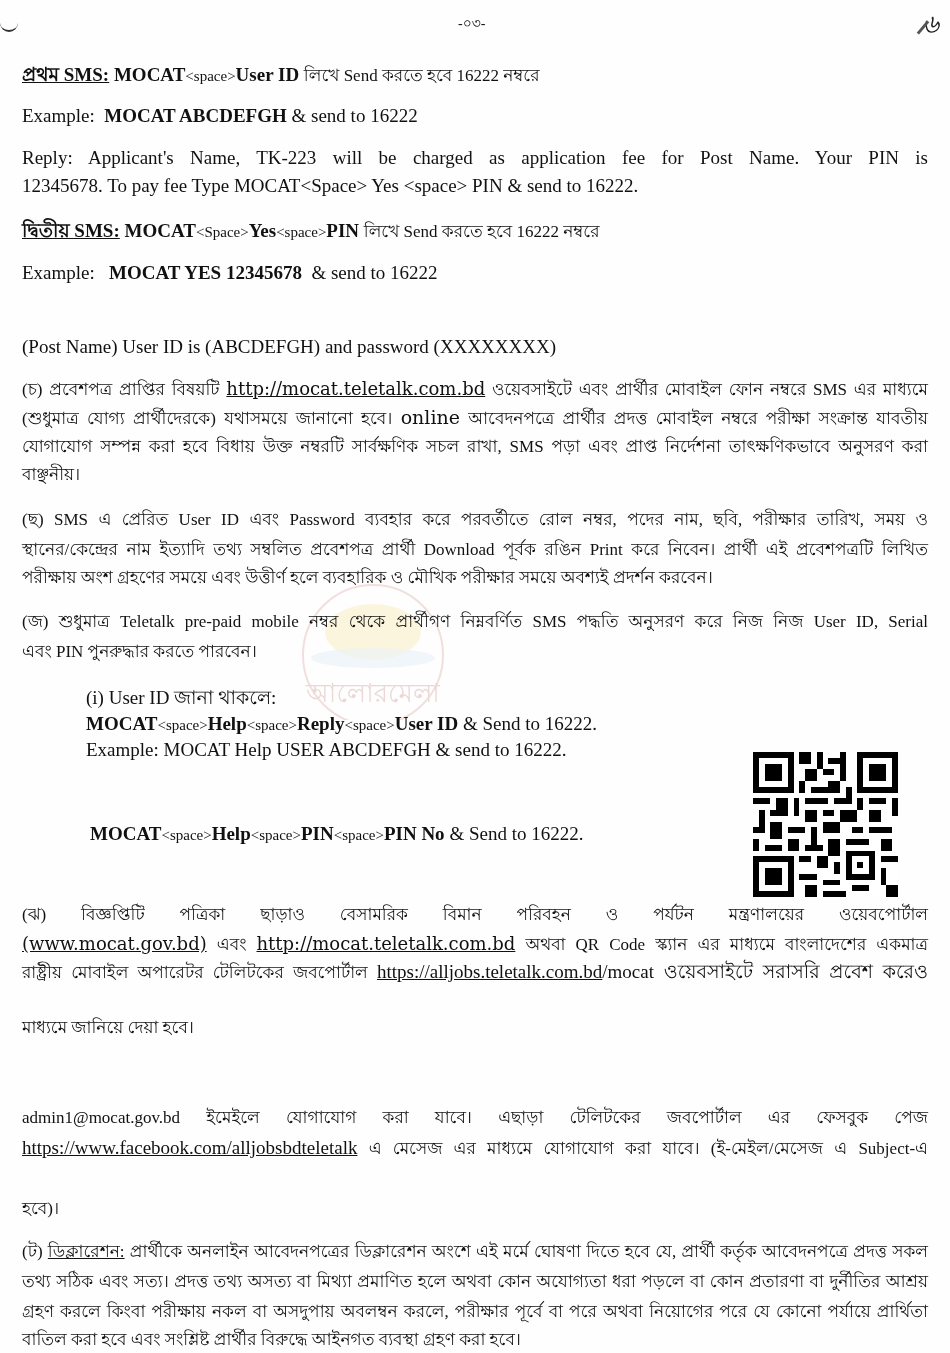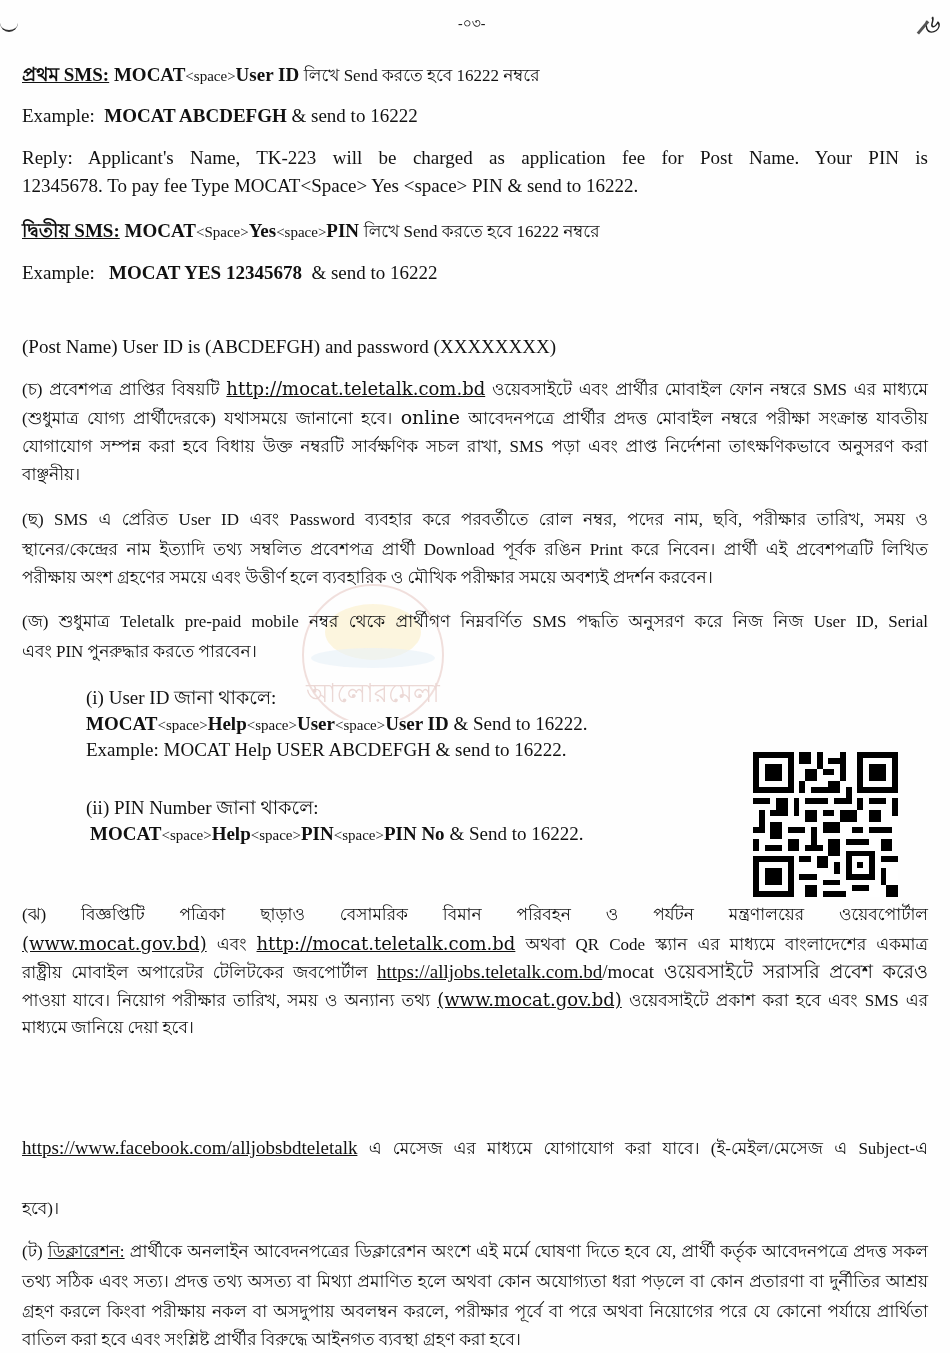--- a/index.html
+++ b/index.html
@@ -80,26 +80,25 @@
 
   <div class="ln j bn" style="top:508px;">(ছ) SMS এ প্রেরিত User ID এবং Password ব্যবহার করে পরবর্তীতে রোল নম্বর, পদের নাম, ছবি, পরীক্ষার তারিখ, সময় ও</div>
   <div class="ln j bn" style="top:538px;">স্থানের/কেন্দ্রের নাম ইত্যাদি তথ্য সম্বলিত প্রবেশপত্র প্রার্থী Download পূর্বক রঙিন Print করে নিবেন। প্রার্থী এই প্রবেশপত্রটি লিখিত</div>
   <div class="ln bn" style="top:566px;">পরীক্ষায় অংশ গ্রহণের সময়ে এবং উত্তীর্ণ হলে ব্যবহারিক ও মৌখিক পরীক্ষার সময়ে অবশ্যই প্রদর্শন করবেন।</div>
 
   <div class="ln j bn" style="top:610px;">(জ) শুধুমাত্র Teletalk pre-paid mobile নম্বর থেকে প্রার্থীগণ নিম্নবর্ণিত SMS পদ্ধতি অনুসরণ করে নিজ নিজ User ID, Serial</div>
   <div class="ln bn" style="top:640px;">এবং PIN পুনরুদ্ধার করতে পারবেন।</div>
 
   <div class="ln ind" style="top:686px;">(i) User ID জানা থাকলে:</div>
   <div class="ln ind" style="top:712px;">
-    <b>MOCAT</b><span class="small">&lt;space&gt;</span><b>Help</b><span class="small">&lt;space&gt;</span><b>User</b><span class="small">&lt;space&gt;</span><b>User ID</b>
+    <b>MOCAT</b><span class="small">&lt;space&gt;</span><b>Help</b><span class="small">&lt;space&gt;</span><b>Reply</b><span class="small">&lt;space&gt;</span><b>User ID</b>
     <span>&amp; Send to 16222.</span>
   </div>
   <div class="ln ind" style="top:738px;">Example: MOCAT Help USER ABCDEFGH &amp; send to 16222.</div>
 
-  <div class="ln ind" style="top:796px;">(ii) PIN Number জানা থাকলে:</div>
   <div class="ln" style="top:822px; left:90px;">
     <b>MOCAT</b><span class="small">&lt;space&gt;</span><b>Help</b><span class="small">&lt;space&gt;</span><b>PIN</b><span class="small">&lt;space&gt;</span><b>PIN No</b>
     <span>&amp; Send to 16222.</span>
   </div>
 
   <svg class="qr" viewBox="0 0 25 25" shape-rendering="crispEdges">
     <rect x="0" y="0" width="25" height="25" fill="#fff"></rect>
     <g fill="#000">
       <rect x="0" y="0" width="7" height="7"></rect>
         <rect x="1" y="1" width="5" height="5" fill="#fff"></rect>
@@ -169,27 +168,23 @@
     <span class="u mono" style="font-size:18px;">(www.mocat.gov.bd)</span>
     <span>এবং</span>
     <span class="u mono" style="font-size:18px;">http://mocat.teletalk.com.bd</span>
     <span>অথবা QR Code স্ক্যান এর মাধ্যমে বাংলাদেশের একমাত্র</span>
   </div>
   <div class="ln j bn" style="top:903px;">(ঝ) বিজ্ঞপ্তিটি পত্রিকা ছাড়াও বেসামরিক বিমান পরিবহন ও পর্যটন মন্ত্রণালয়ের ওয়েবপোর্টাল</div>
   <div class="ln j bn" style="top:960px;">
     <span>রাষ্ট্রীয় মোবাইল অপারেটর টেলিটকের জবপোর্টাল</span>
     <span class="u" style="font-size:19px;">https://alljobs.teletalk.com.bd</span><span style="font-size:19px;">/mocat ওয়েবসাইটে সরাসরি প্রবেশ করেও</span>
   </div>
-  <div class="ln j bn" style="top:988px;">
-    <span>পাওয়া যাবে। নিয়োগ পরীক্ষার তারিখ, সময় ও অন্যান্য তথ্য</span>
-    <span class="u mono" style="font-size:18px;">(www.mocat.gov.bd)</span>
-    <span>ওয়েবসাইটে প্রকাশ করা হবে এবং SMS এর</span>
-  </div>
   <div class="ln bn" style="top:1016px;">মাধ্যমে জানিয়ে দেয়া হবে।</div>
 
+  <div class="ln j bn" style="top:1106px;">admin1@mocat.gov.bd ইমেইলে যোগাযোগ করা যাবে। এছাড়া টেলিটকের জবপোর্টাল এর ফেসবুক পেজ</div>
   <div class="ln j bn" style="top:1136px;">
     <span class="u" style="font-size:19px;">https://www.facebook.com/alljobsbdteletalk</span>
     <span>এ মেসেজ এর মাধ্যমে যোগাযোগ করা যাবে। (ই-মেইল/মেসেজ এ Subject-এ</span>
   </div>
   <div class="ln bn" style="top:1197px;">হবে)।</div>
 
   <div class="ln j bn" style="top:1240px;">
     <span>(ট)</span>
     <span class="u">ডিক্লারেশন:</span>
     <span>প্রার্থীকে অনলাইন আবেদনপত্রের ডিক্লারেশন অংশে এই মর্মে ঘোষণা দিতে হবে যে, প্রার্থী কর্তৃক আবেদনপত্রে প্রদত্ত সকল</span>

